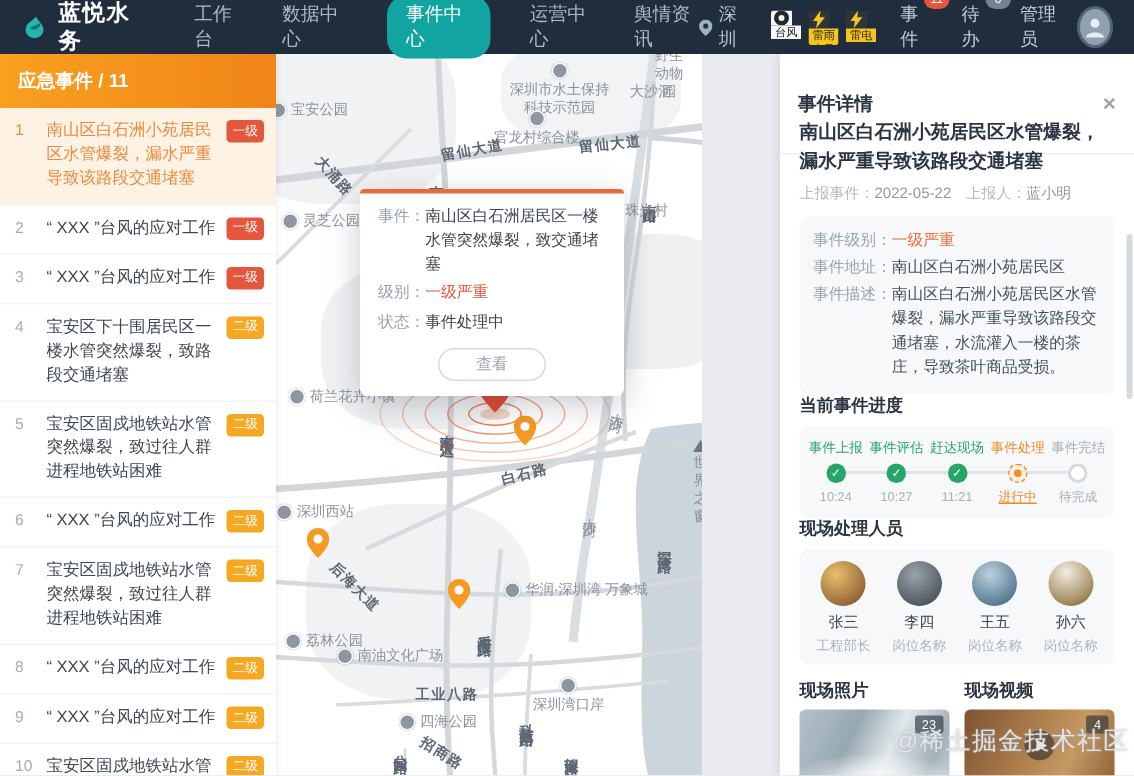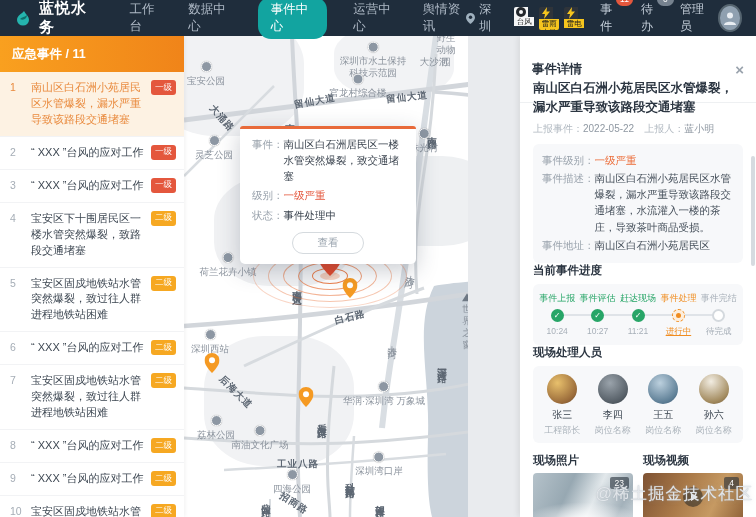--- a/index.html
+++ b/index.html
@@ -56,21 +56,21 @@
   
   .map{position:absolute;left:184px;top:36px;width:284px;height:481px;overflow:hidden;
        background:#ffffff;cursor:grab;}
   .patch{position:absolute;border-radius:40%;}
   .map-roads{position:absolute;left:0;top:0;}
   .mlabel{position:absolute;font-size:9.5px;color:#8a929c;white-space:pre-line;text-align:center;
           transform:translate(-50%,-50%);line-height:1.25;pointer-events:none;}
   .mlabel.road{color:#5d6773;font-weight:bold;letter-spacing:1px;}
   .mlabel.v{writing-mode:vertical-rl;letter-spacing:2px;}
   .mlabel.col{display:flex;flex-direction:column;align-items:center;gap:2px;}
-  .mlabel.row{display:flex;flex-direction:column;align-items:center;gap:3px;white-space:nowrap;}
+  .mlabel.row{display:flex;flex-direction:row;align-items:center;gap:3px;white-space:nowrap;}
   .poi-dot{width:9px;height:9px;border-radius:50%;background:#8d97a3;border:1.5px solid #fff;
            box-shadow:0 0 1px rgba(0,0,0,.4);display:inline-block;flex:none;}
   .poi-tri{width:0;height:0;border-left:5px solid transparent;border-right:5px solid transparent;
            border-bottom:8px solid #6e7884;display:inline-block;}
   .opin{position:absolute;transform:translate(-50%,-100%);cursor:pointer;}
   .ripple{position:absolute;border-radius:50%;transform:translate(-50%,-50%);}
   .main-pin{position:absolute;transform:translate(-50%,-100%);cursor:pointer;z-index:6;}
 
   
   .popup{position:absolute;left:56px;top:90px;width:176px;background:#fff;border-radius:5px;
@@ -436,26 +436,26 @@
       <div class="dt-title">南山区白石洲小苑居民区水管爆裂，漏水严重导致该路段交通堵塞</div>
       <div class="dt-meta">
         <span class="m-label">上报事件：</span><span class="m-val">2022-05-22</span><span class="m-label m2">上报人：</span><span class="m-val">蓝小明</span>
       </div>
       <div class="info-box" id="info-rows">
           <div class="if-row">
             <span class="if-label">事件级别：</span>
             <span class="if-val hl">一级严重</span>
           </div>
           <div class="if-row">
+            <span class="if-label">事件地址：</span>
+            <span class="if-val">南山区白石洲小苑居民区</span>
+          </div>
+          <div class="if-row">
             <span class="if-label">事件描述：</span>
             <span class="if-val">南山区白石洲小苑居民区水管爆裂，漏水严重导致该路段交通堵塞，水流灌入一楼的茶庄，导致茶叶商品受损。</span>
-          </div>
-          <div class="if-row">
-            <span class="if-label">事件地址：</span>
-            <span class="if-val">南山区白石洲小苑居民区</span>
           </div>
         </div>
       <div class="sec-title">当前事件进度</div>
       <div class="progress-box">
         <div class="p-line"></div>
         <div class="p-row" id="progress-steps">
             <div class="p-step done">
               <span class="p-label">事件上报</span>
               <span class="p-icon">✓</span>
               <span class="p-time">10:24</span>

